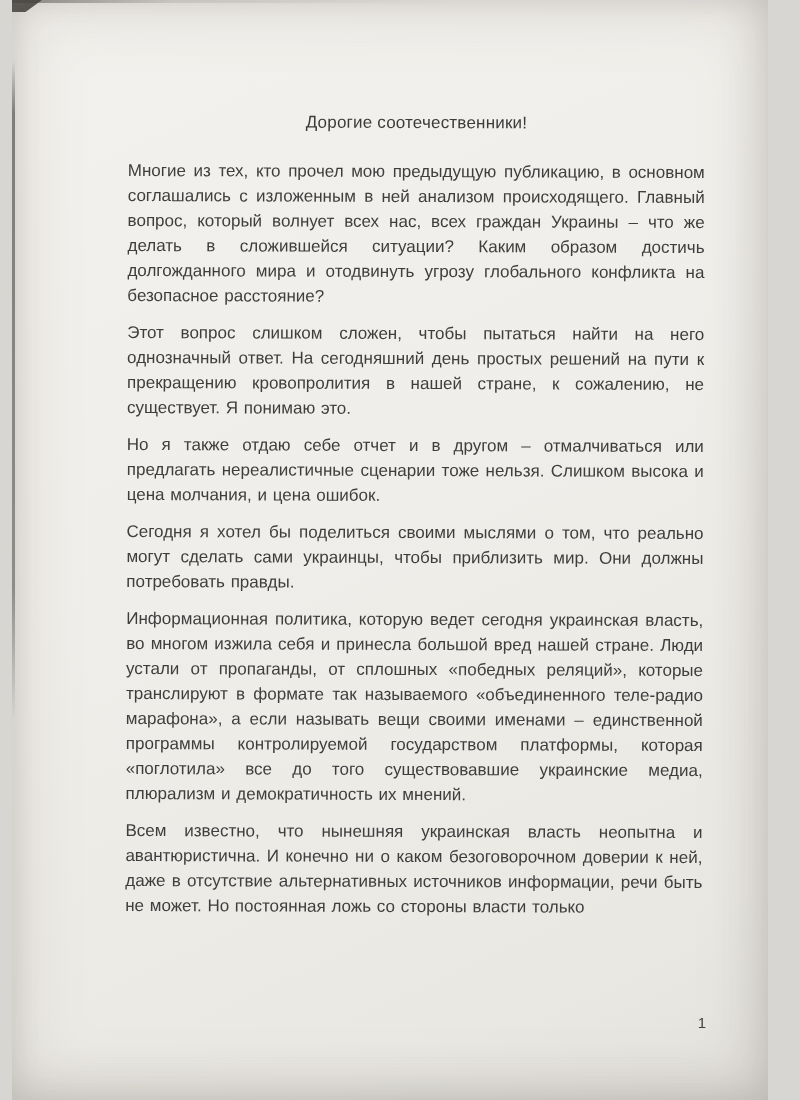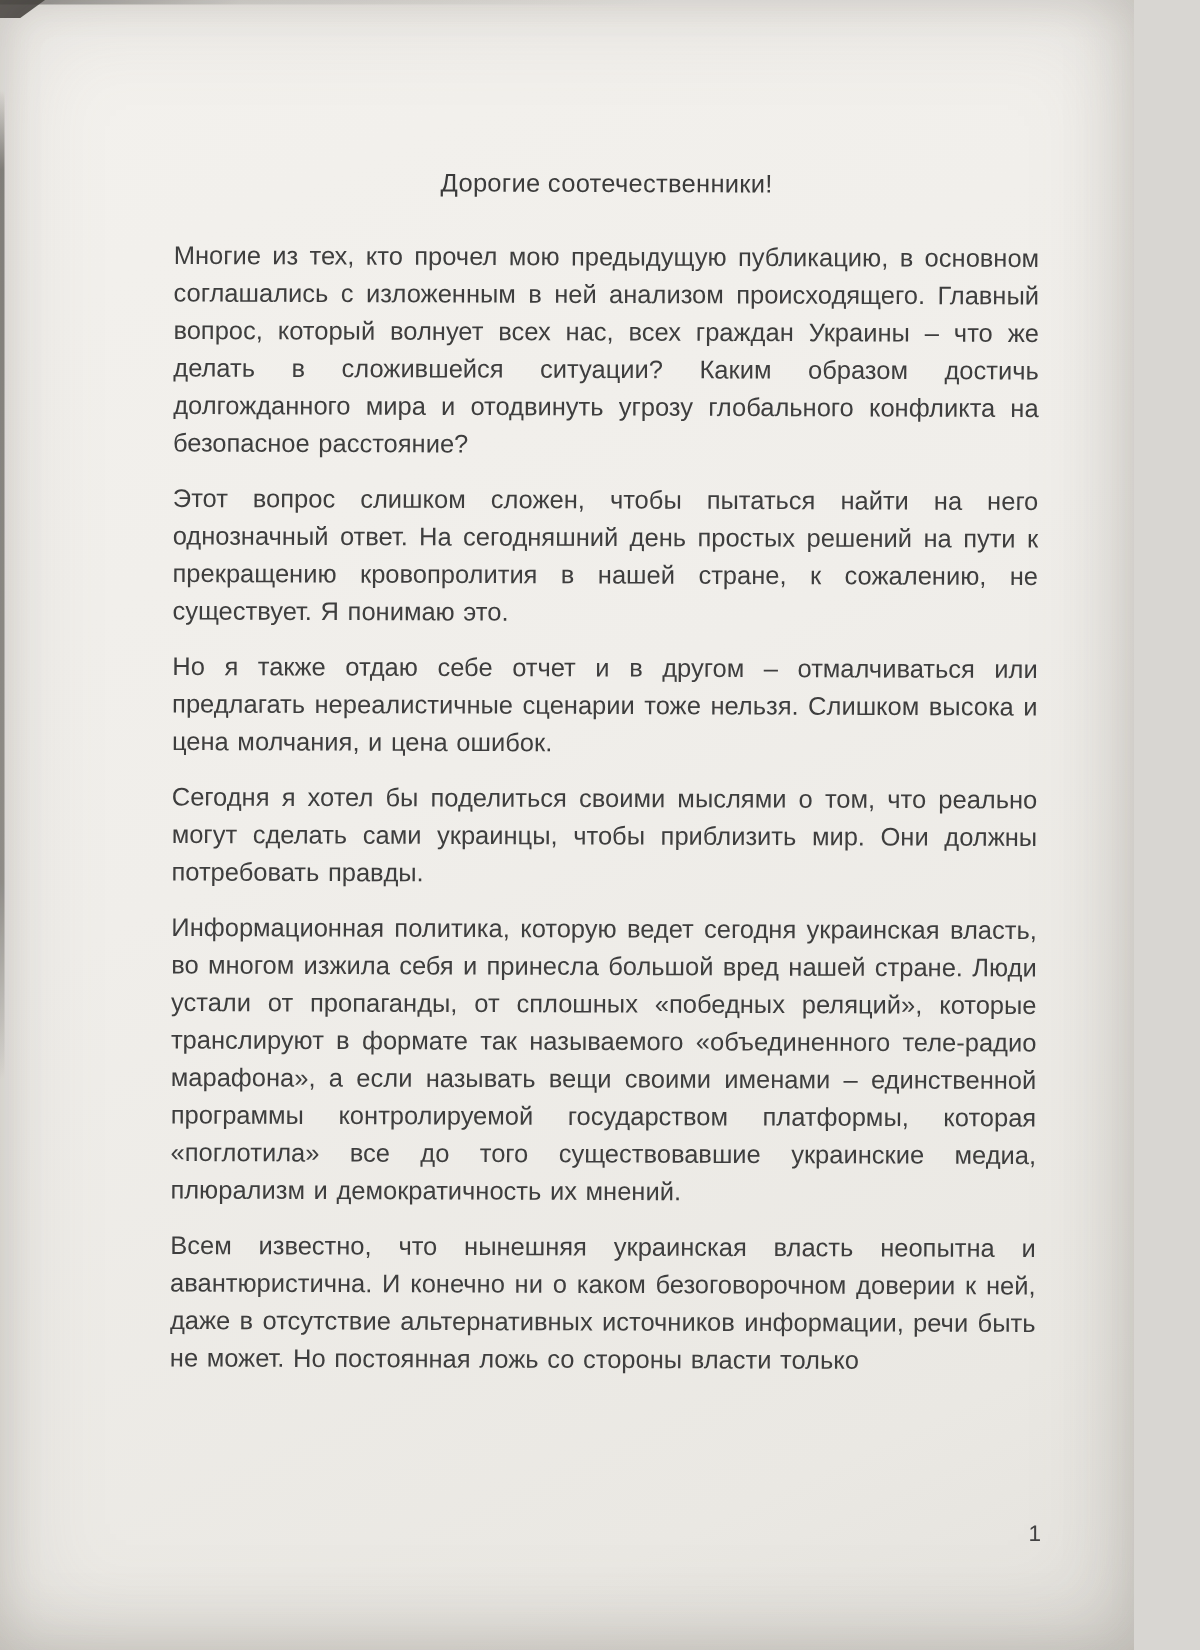--- a/index.html
+++ b/index.html
@@ -8,21 +8,21 @@
   }
   body {
     width: 800px;
     height: 1100px;
     background: #d8d6d2;
     font-family: "Liberation Sans", sans-serif;
     overflow: hidden;
   }
   .scan {
     position: absolute;
-    left: 0; top: 0;
+    left: 12px; top: 0;
     width: 756px;
     height: 1100px;
     background: linear-gradient(155deg, #f3f1ed 0%, #f0eeea 45%, #eae8e3 85%, #e4e2dd 100%);
   }
   .vignette {
     position: absolute;
     inset: 0;
     box-shadow: inset 0 0 70px rgba(125, 120, 112, 0.22),
                 inset -10px -14px 38px rgba(125, 120, 112, 0.18),
                 inset 6px 4px 24px rgba(125, 120, 112, 0.10);

